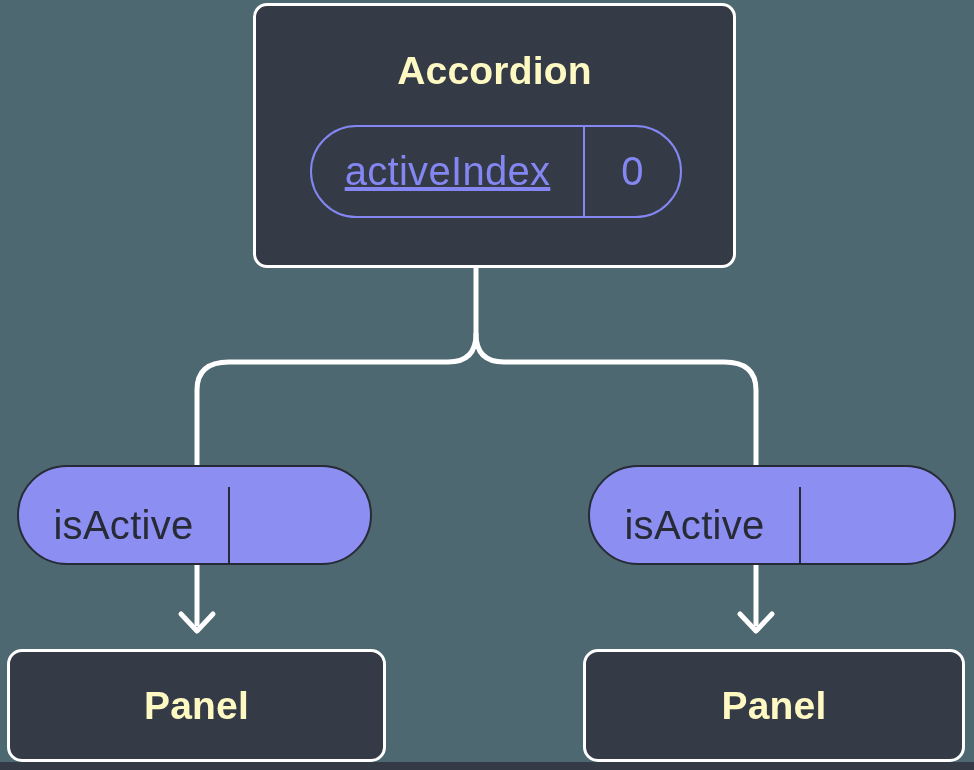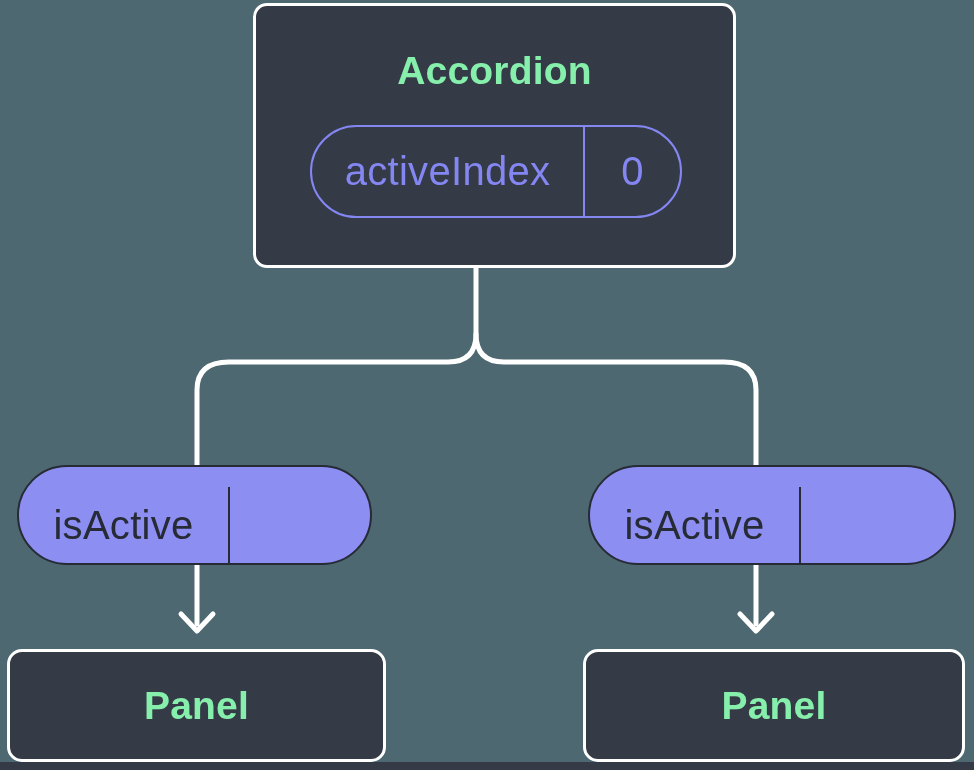--- a/index.html
+++ b/index.html
@@ -31,21 +31,21 @@
     stroke-linecap:round;
     stroke-linejoin:round;
   }
   .node{
     position:absolute;z-index:2;
     background:var(--node-fill);
     border:3px solid var(--node-border);
     border-radius:15px;
   }
   .node-title{
-    color:#86efac;
+    color:#fef9c3;
     font-size:39px;
     font-weight:600;
     letter-spacing:0.2px;
     text-align:center;
   }
   .accordion-box{left:253px;top:3px;width:483px;height:265px;border-radius:14px;}
   .accordion-box .node-title{
     position:absolute;left:0;right:0;top:41px;
     line-height:48px;
   }
@@ -59,21 +59,21 @@
   .pill .cell{
     display:flex;align-items:center;justify-content:center;
     white-space:nowrap;
   }
   .state-pill{
     left:54px;top:119px;width:372px;height:93px;
     border:2.5px solid var(--accent-purple);
     color:var(--accent-purple);
     background:transparent;
   }
-  .state-pill .cell-name{width:273px;border-right:2.5px solid var(--accent-purple);}
+  .state-pill .cell-name{width:273px;border-right:2.5px solid var(--accent-purple);text-decoration:underline;}
   .state-pill .cell-value{flex:1;}
   .prop-pill{
     top:465px;height:100px;
     background:var(--pill-fill);
     border:2.5px solid var(--pill-border);
     color:var(--pill-text);
   }
   .prop-pill .cell-name{width:211px;border-right:2.5px solid var(--pill-border);margin-top:20px;}
   .prop-pill .cell-value{flex:1;}
   .prop-pill-left{left:17px;width:355px;}

